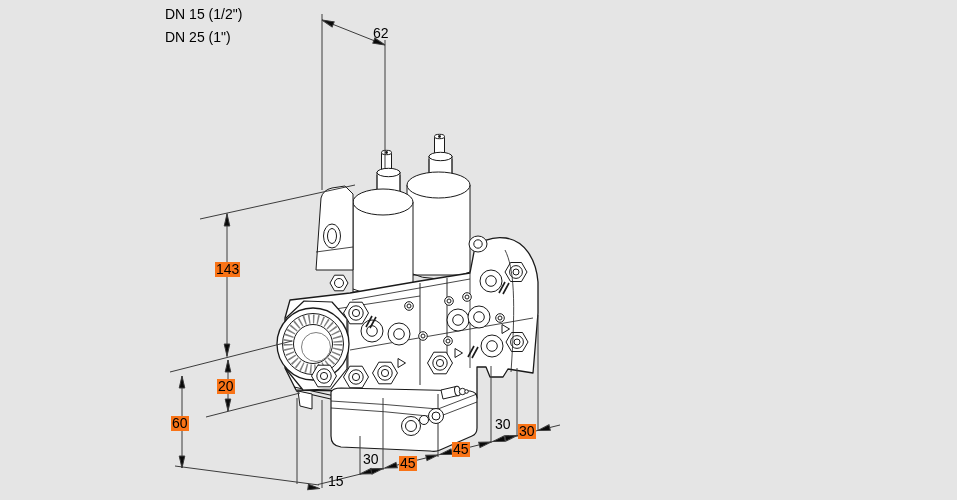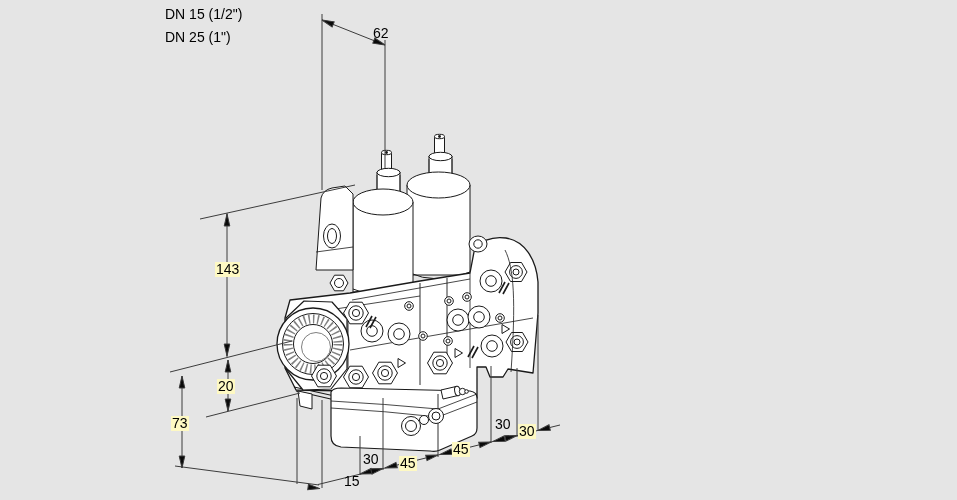--- a/index.html
+++ b/index.html
@@ -11,21 +11,21 @@
     overflow:hidden;
   }
   #art{position:absolute;left:0;top:0;}
   .lbl{
     position:absolute;
     font-size:14px;
     line-height:1.05;
     color:#000;
     white-space:nowrap;
   }
-  .dim{background:#fef9c3;padding:0 1px;text-align:right;}
+  .dim{background:#f97316;padding:0 1px;text-align:right;}
   .nobg{background:transparent;}
 </style>
 </head>
 <body>
 
 <div id="stage">
 
 <svg id="art" width="957" height="500" viewBox="0 0 957 500">
   <defs>
     <g id="bolt12" stroke="#1a1a1a" fill="#ffffff" stroke-width="1">
@@ -235,22 +235,22 @@
     </g>
   </g>
 </svg>
 
   <span class="lbl nobg" style="left:165px;top:7px">DN 15 (1/2")</span>
   <span class="lbl nobg" style="left:165px;top:30px">DN 25 (1")</span>
 
   <span class="lbl nobg" style="left:373px;top:26px">62</span>
   <span class="lbl dim" style="left:215px;top:262px">143</span>
   <span class="lbl dim" style="left:217px;top:379px">20</span>
-  <span class="lbl dim" style="left:171px;top:416px">73</span>
-  <span class="lbl nobg" style="left:344px;top:474px">15</span>
+  <span class="lbl dim" style="left:171px;top:416px">60</span>
+  <span class="lbl nobg" style="left:328px;top:474px">15</span>
 
   <span class="lbl nobg" style="left:363px;top:452px">30</span>
   <span class="lbl dim" style="left:399px;top:456px">45</span>
   <span class="lbl dim" style="left:452px;top:442px">45</span>
   <span class="lbl nobg" style="left:495px;top:417px">30</span>
   <span class="lbl dim" style="left:518px;top:424px">30</span>
 
 </div>
 
 </body></html>

